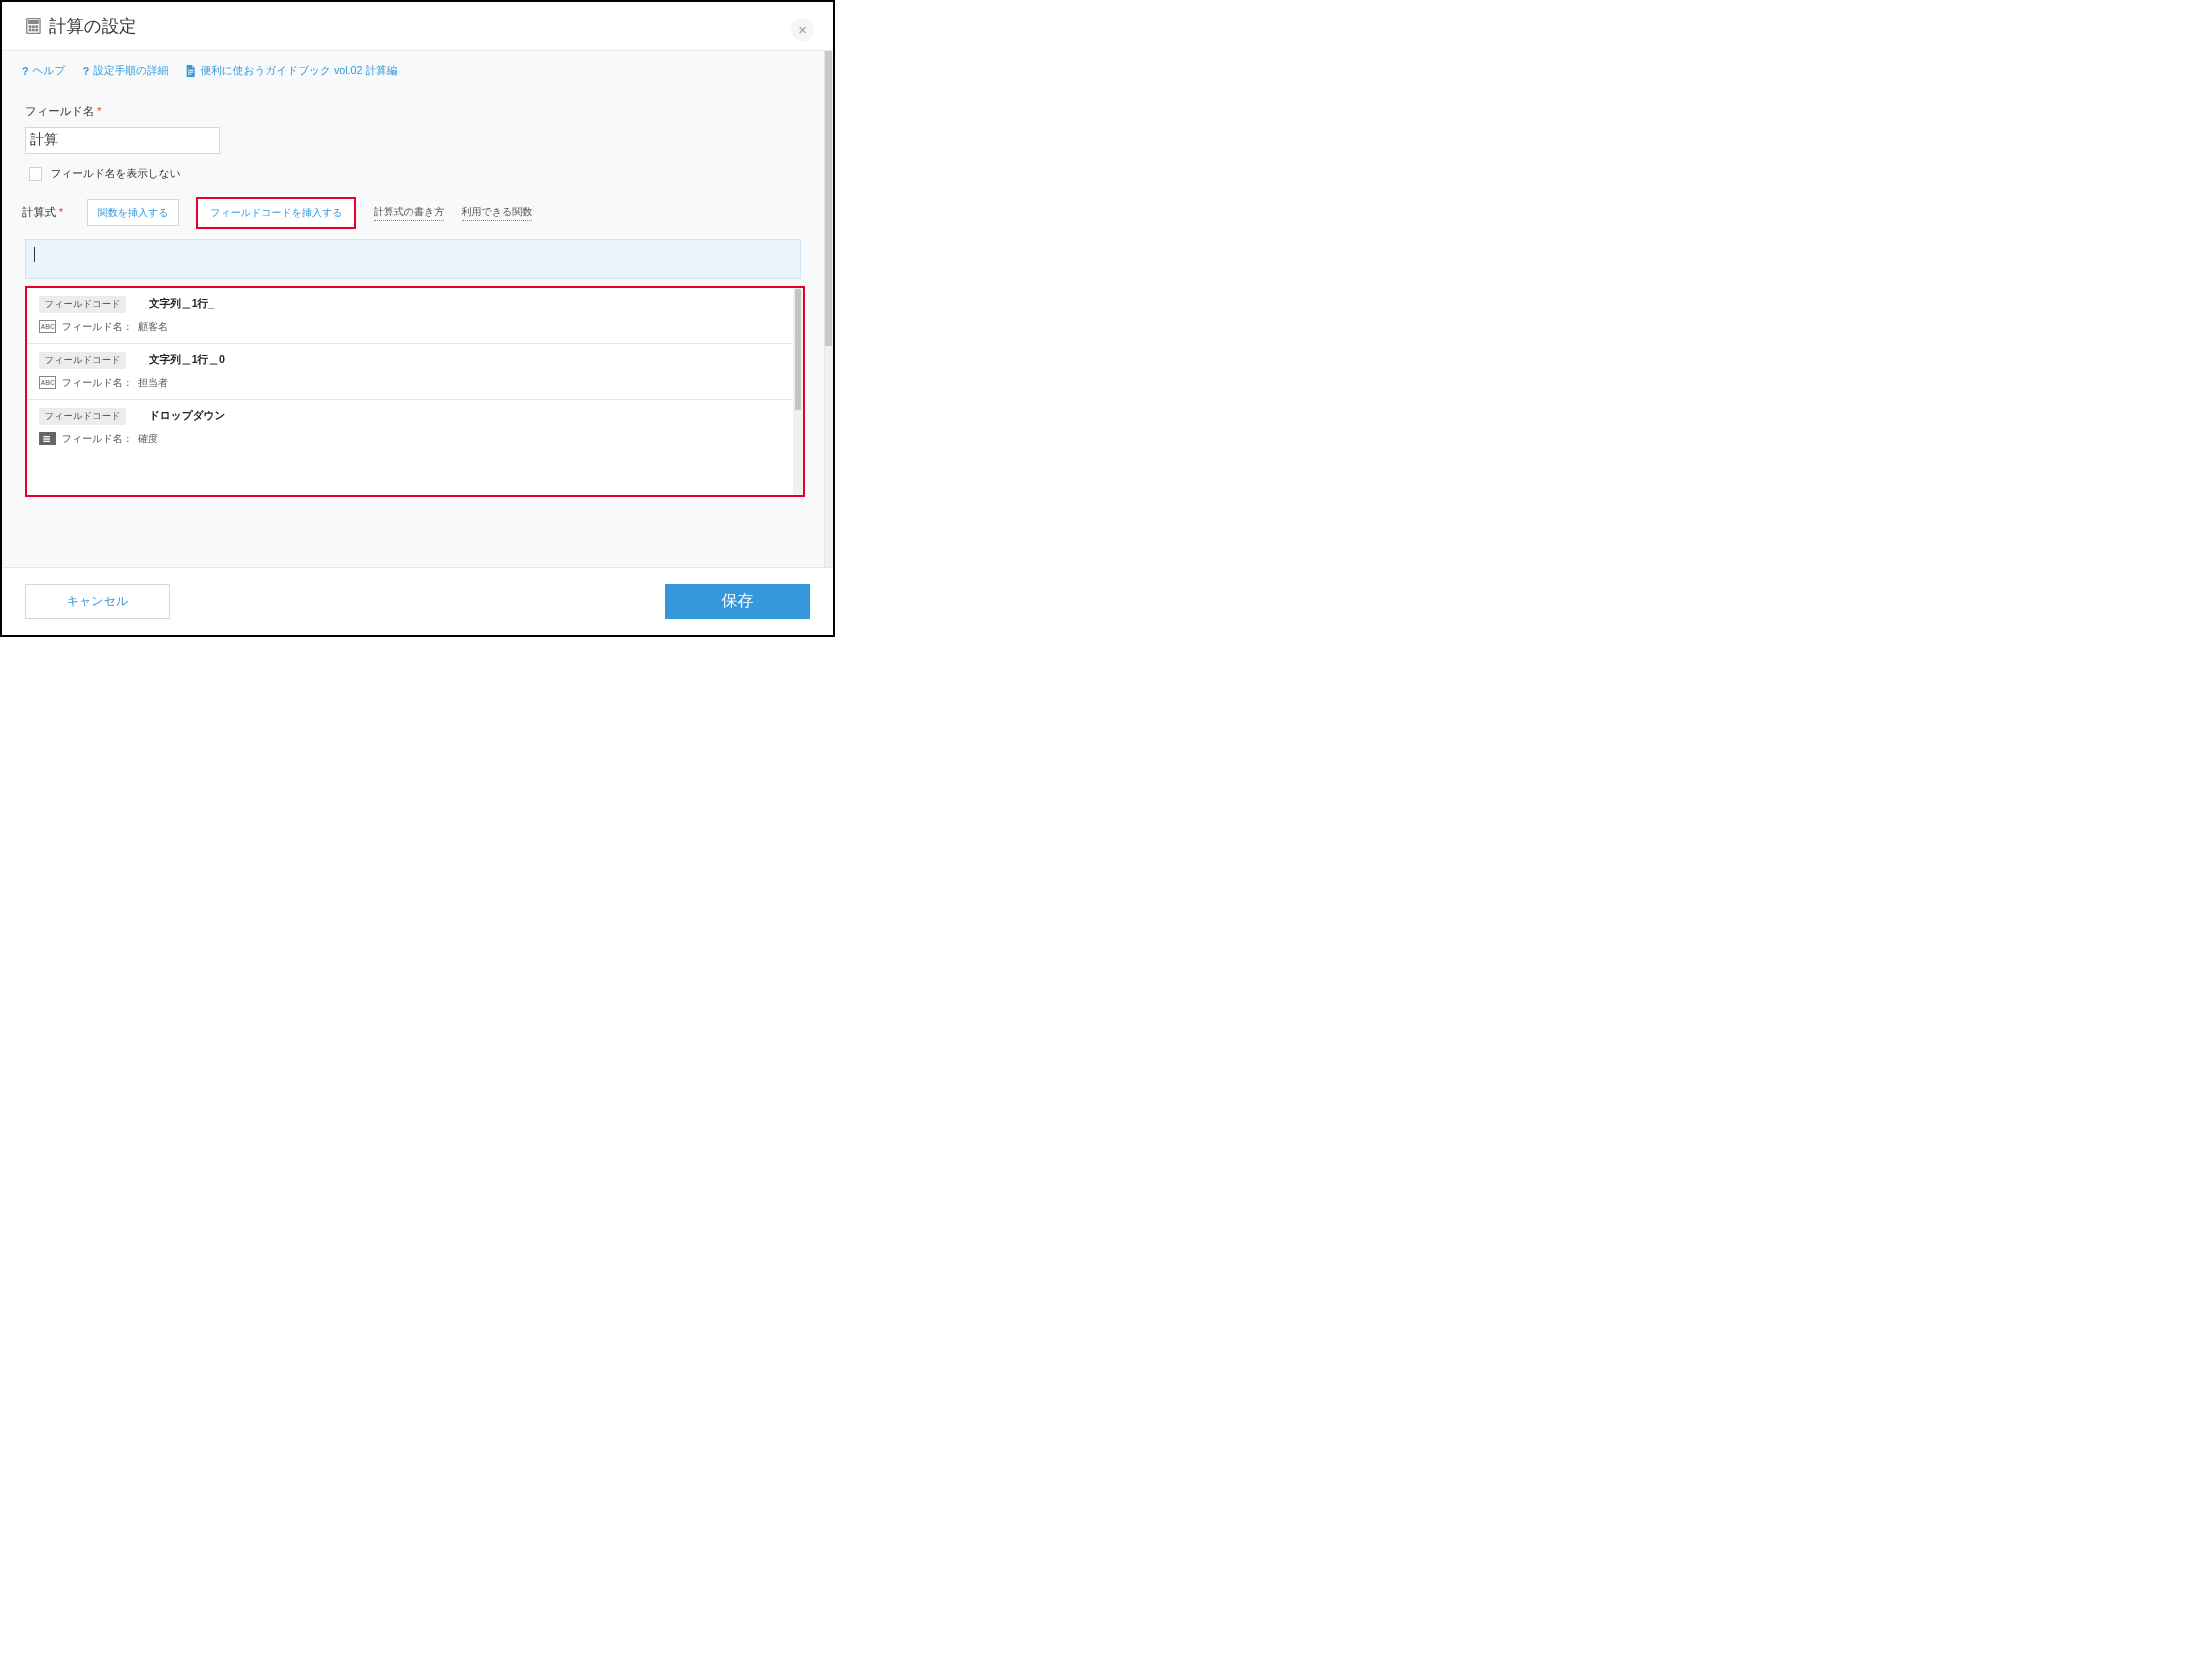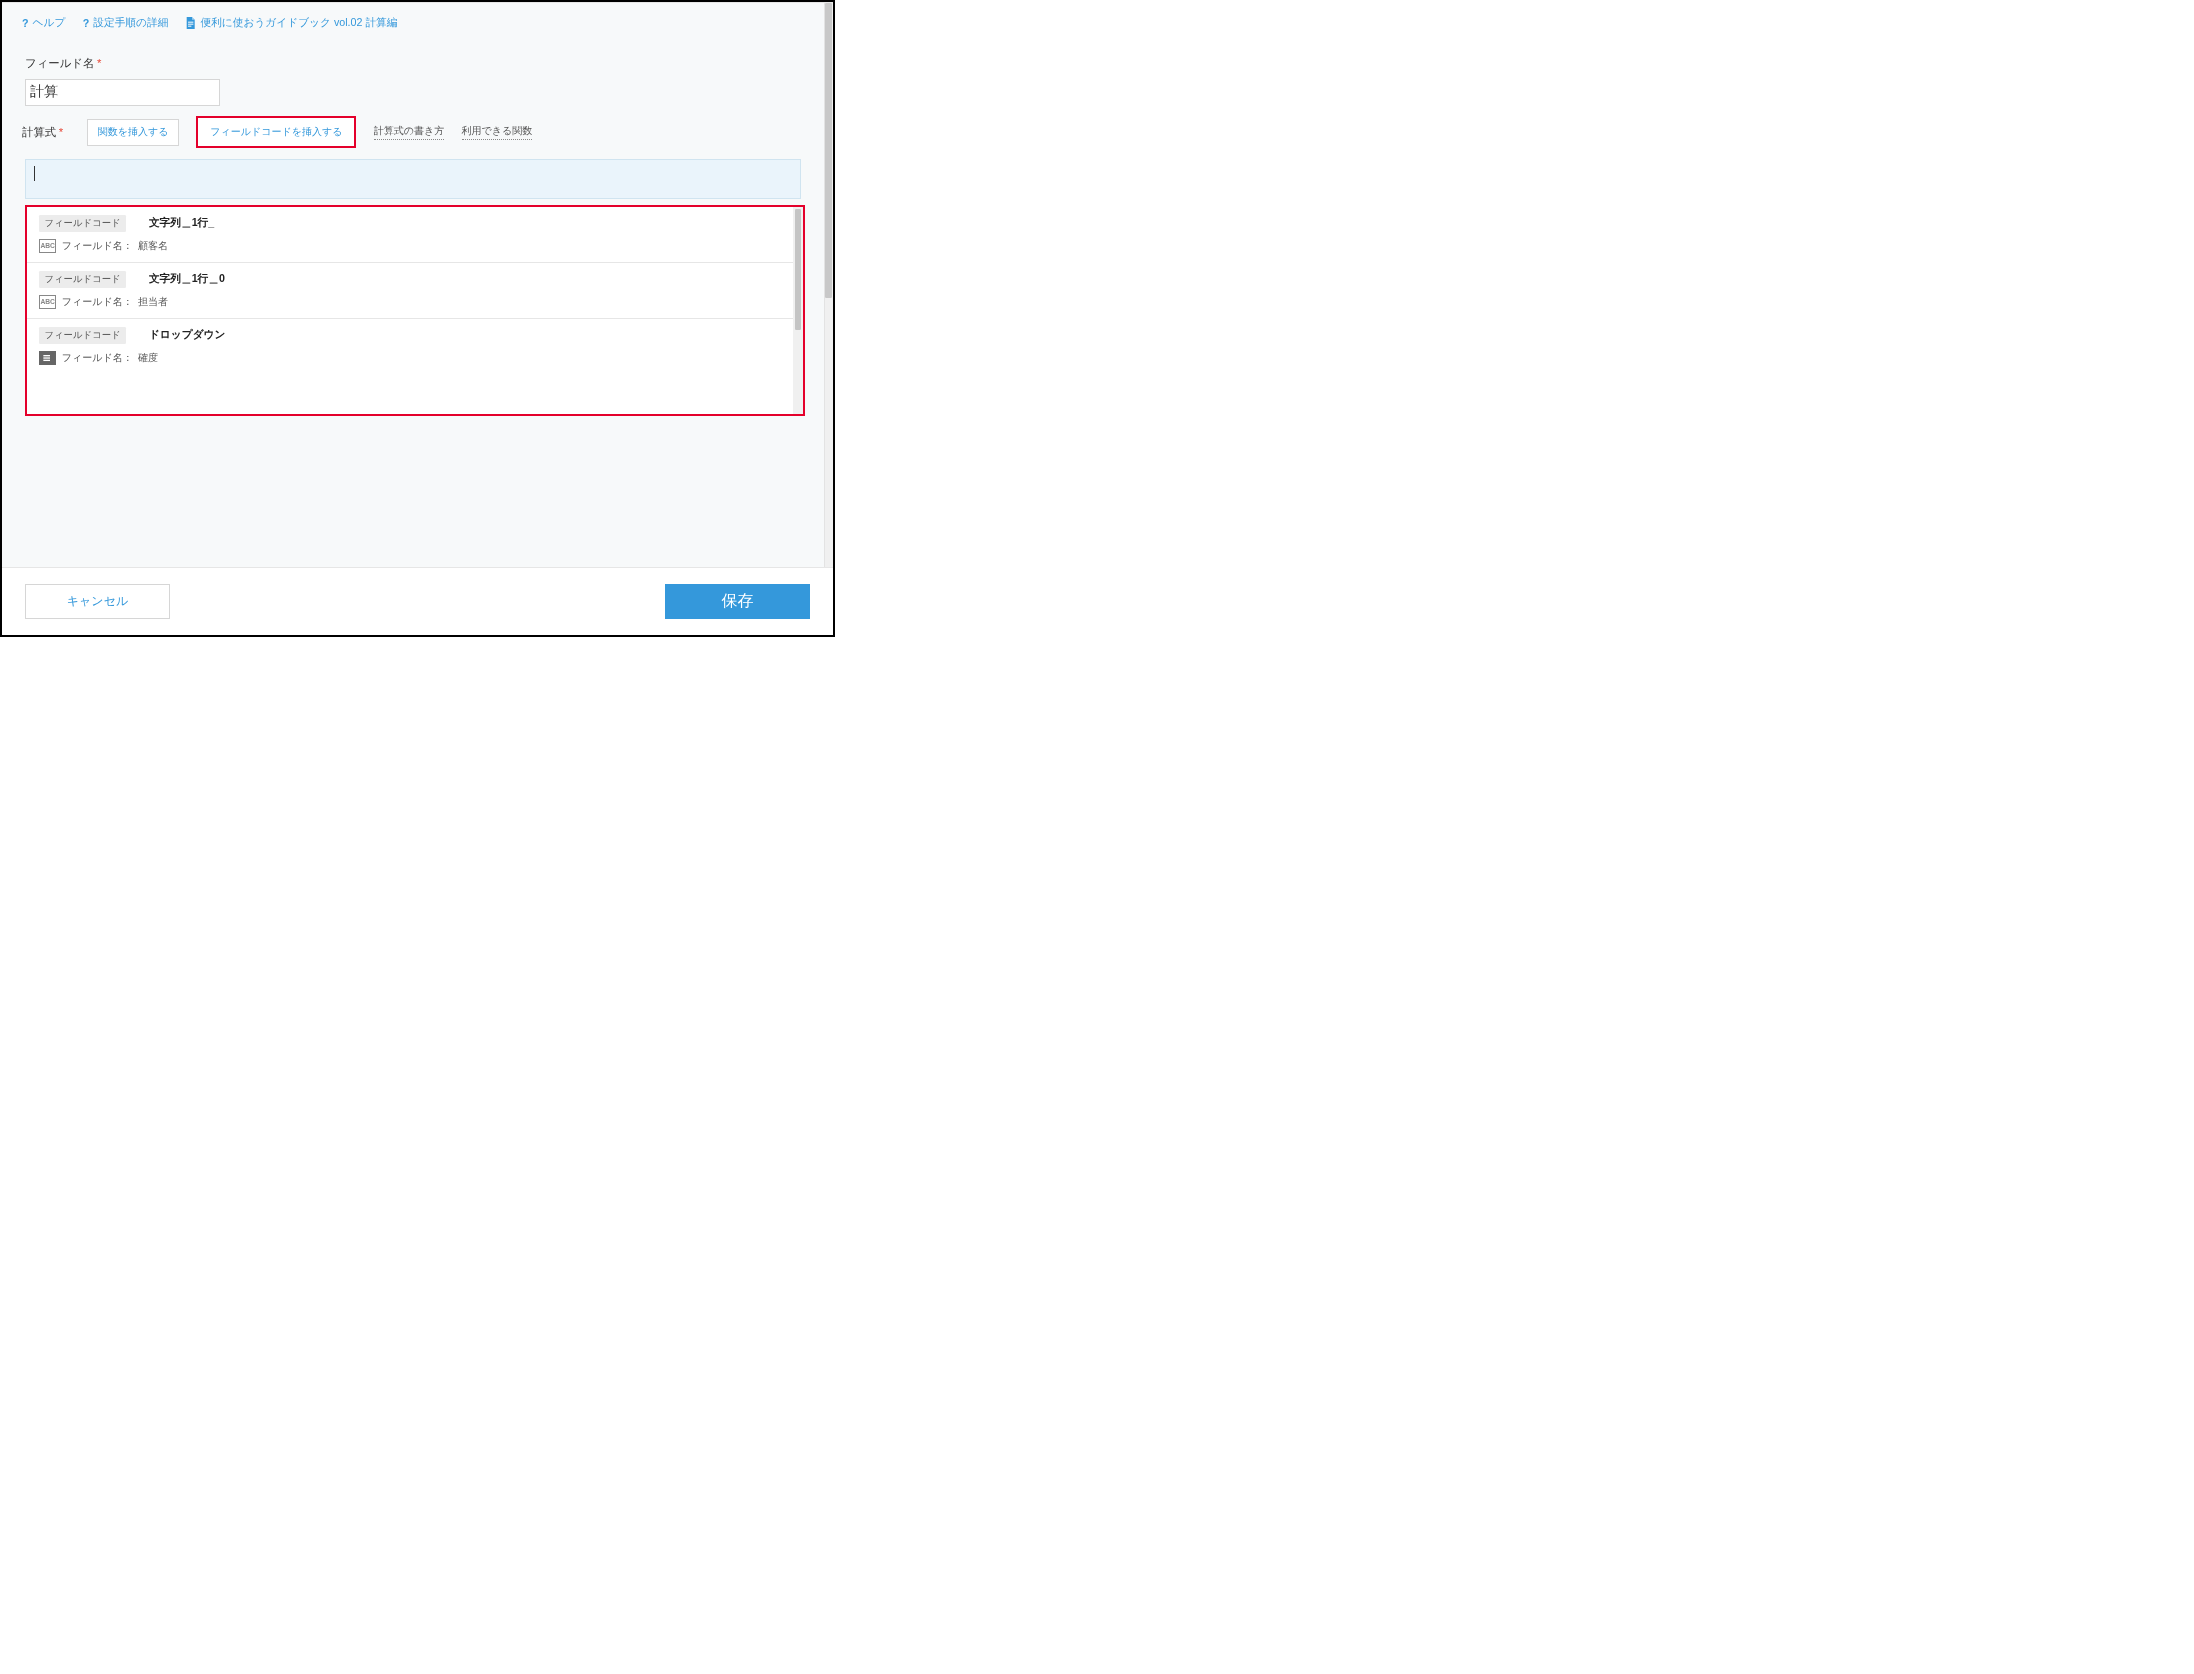--- a/index.html
+++ b/index.html
@@ -262,20 +262,38 @@
     color: #fff;
     font-size: 16px;
     cursor: pointer;
   }
 </style>
 </head>
 <body>
 
 <div class="window">
 
+  <div class="titlebar">
+    <span class="icon-calc">
+      <svg width="14.8" height="16" viewBox="0 0 22 24" fill="none" stroke="#888" stroke-width="2">
+        <rect x="1" y="1" width="20" height="22" rx="1"></rect>
+        <rect x="4" y="4" width="14" height="4" fill="#888"></rect>
+        <circle cx="6" cy="13" r="1.4" fill="#888"></circle>
+          <circle cx="11" cy="13" r="1.4" fill="#888"></circle>
+          <circle cx="16" cy="13" r="1.4" fill="#888"></circle>
+        <circle cx="6" cy="18" r="1.4" fill="#888"></circle>
+          <circle cx="11" cy="18" r="1.4" fill="#888"></circle>
+          <circle cx="16" cy="18" r="1.4" fill="#888"></circle>
+      </svg>
+    </span>
+    <h1>計算の設定</h1>
+    <button class="close-btn">
+      <span>×</span>
+    </button>
+  </div>
 
   <div class="body-area">
     <div class="scroll-inner">
 
       <div class="help-row">
         <a class="help-link">
           <span class="q">?</span>
           <span>ヘルプ</span>
         </a>
         <a class="help-link">
@@ -294,20 +312,24 @@
           </span>
           <span>便利に使おうガイドブック vol.02 計算編</span>
         </a>
       </div>
 
       <div class="section-label">
         <span>フィールド名</span><span class="req">*</span>
       </div>
       <input class="field-name-input" value="計算" style="">
 
+      <label class="checkbox-row">
+        <span class="checkbox"></span>
+        <span>フィールド名を表示しない</span>
+      </label>
 
       <div class="formula-row">
         <span class="lbl">
           <span>計算式</span><span class="req">*</span>
         </span>
         <button class="btn-outline">関数を挿入する</button>
         <button class="btn-outline highlight">フィールドコードを挿入する</button>
         <span class="dotted-link">計算式の書き方</span>
         <span class="dotted-link">利用できる関数</span>
       </div>

